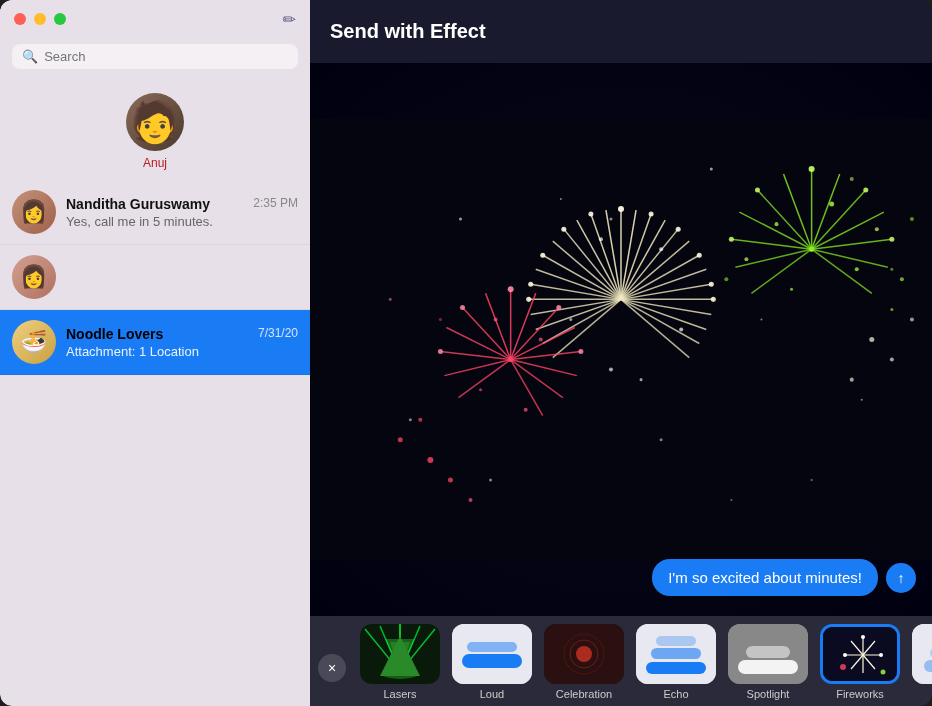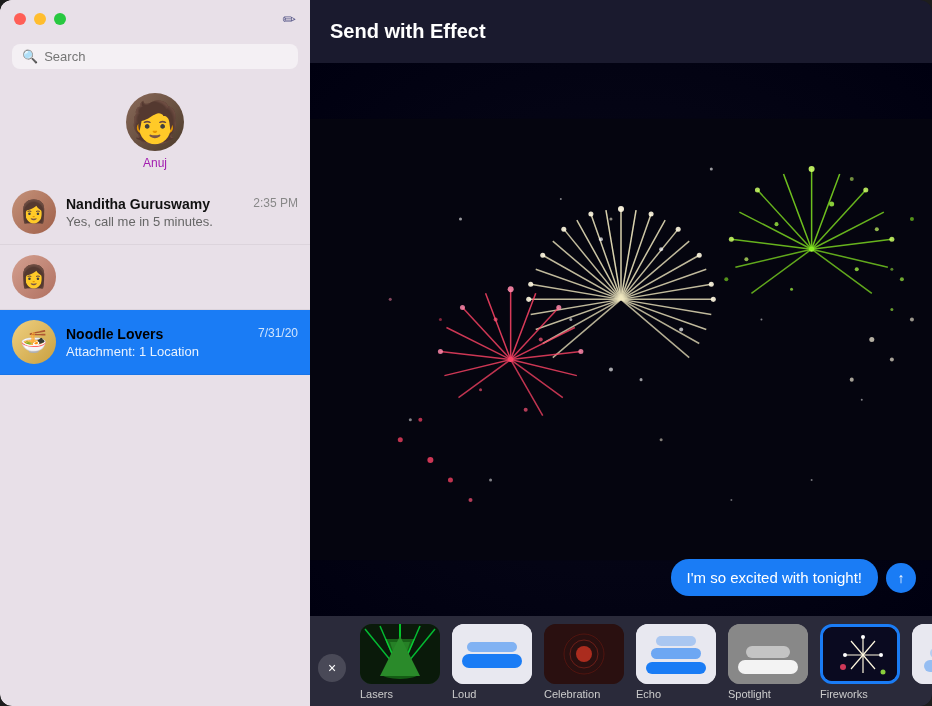--- a/index.html
+++ b/index.html
@@ -88,21 +88,21 @@
       border-radius: 50%;
       background: linear-gradient(135deg, #8b6a5a, #4a3a2a);
       overflow: hidden;
       display: flex;
       align-items: center;
       justify-content: center;
       font-size: 28px;
     }
     .pinned-name {
       font-size: 12px;
-      color: #a21caf;
+      color: #b91c1c;
       margin-top: 5px;
     }
 
     .conversation-item {
       display: flex;
       align-items: center;
       padding: 10px 12px;
       cursor: pointer;
       border-bottom: 1px solid rgba(0,0,0,0.05);
       gap: 10px;
@@ -250,21 +250,21 @@
       align-items: center;
       justify-content: center;
       font-size: 14px;
       margin: 30px 8px 0;
       flex-shrink: 0;
     }
 
     .effect-item {
       display: flex;
       flex-direction: column;
-      align-items: flex-start;
+      align-items: center;
       cursor: pointer;
       padding: 0 6px;
       flex-shrink: 0;
     }
     .effect-thumb {
       width: 80px;
       height: 60px;
       border-radius: 12px;
       overflow: hidden;
       position: relative;
@@ -551,21 +551,21 @@
       <circle cx="110" cy="300" r="2" fill="#ff4466" opacity="0.7"></circle>
 
       <circle cx="560" cy="220" r="2.5" fill="#fff8e0" opacity="0.7"></circle>
       <circle cx="580" cy="240" r="2" fill="#fff8e0" opacity="0.65"></circle>
       <circle cx="540" cy="260" r="2" fill="#fff8e0" opacity="0.65"></circle>
       <circle cx="600" cy="200" r="2" fill="#fff8e0" opacity="0.6"></circle>
     </svg>
 
     
     <div class="message-bubble-area">
-      <div class="message-bubble">I'm so excited with tonight!</div>
+      <div class="message-bubble">I'm so excited about minutes!</div>
       <button class="send-btn">↑</button>
     </div>
   </div>
 
   <div class="effects-strip">
     <button class="close-btn">×</button>
 
     <div class="effect-item">
       <div class="effect-thumb thumb-lasers">
         <svg width="80" height="60" viewBox="0 0 80 60" style="position:absolute;inset:0">

